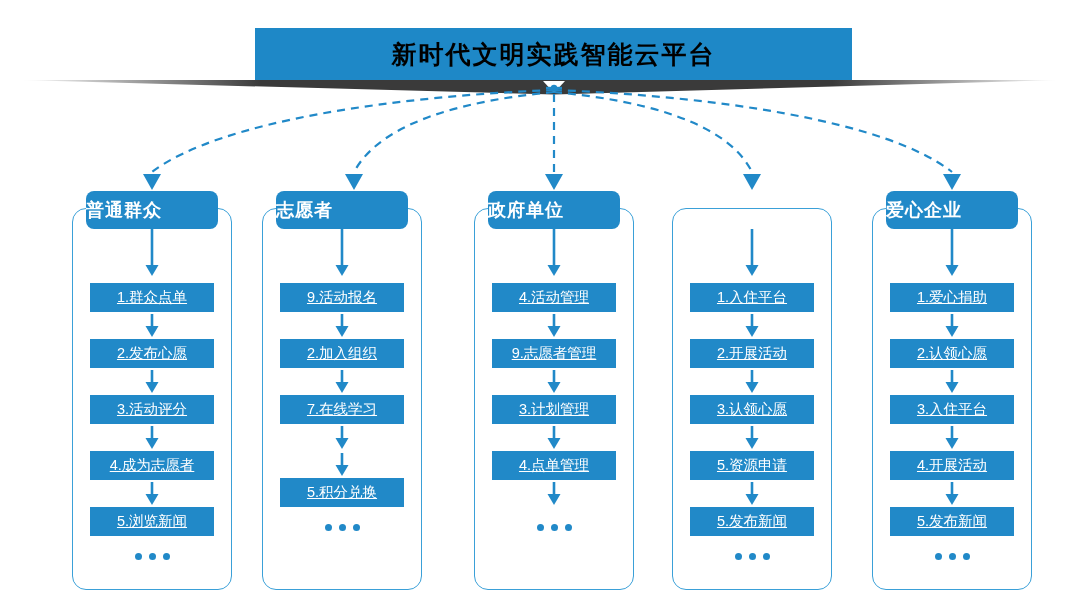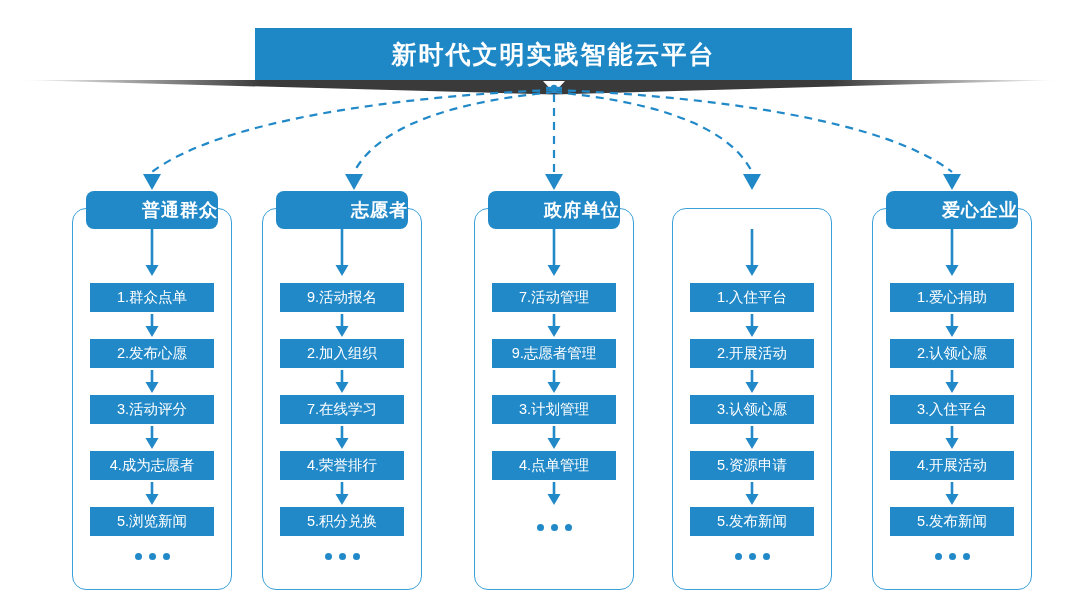--- a/index.html
+++ b/index.html
@@ -30,21 +30,21 @@
   }
   #banner {
     position: absolute;
     inset: 0;
     background: #1e88c7;
     display: flex;
     align-items: center;
     justify-content: center;
   }
   #banner-title {
-    color: #ffffff;
+    color: #000000;
     font-size: 25px;
     font-weight: bold;
     letter-spacing: 2px;
     line-height: 1;
     white-space: nowrap;
   }
   
   #ribbon {
     position: absolute;
     left: 0px;
@@ -86,21 +86,21 @@
     position: absolute;
     top: -18px;
     left: 50%;
     transform: translateX(-50%);
     width: 132px;
     height: 38px;
     background: #2189c8;
     border-radius: 8px;
     display: flex;
     align-items: center;
-    justify-content: flex-end;
+    justify-content: flex-start;
     z-index: 3;
   }
   .col-head span {
     color: #ffffff;
     font-size: 18px;
     font-weight: bold;
     letter-spacing: 1px;
     line-height: 1;
     white-space: nowrap;
   }
@@ -117,20 +117,21 @@
     background: #2189c8;
     display: flex;
     align-items: center;
     justify-content: center;
   }
   .item span {
     color: #ffffff;
     font-size: 14.5px;
     line-height: 1;
     white-space: nowrap;
+    text-decoration: underline;
   }
   .vconn {
     height: 27px;
     display: flex;
     align-items: center;
     justify-content: center;
   }
   .vconn svg { display: block; }
   .head-stem {
     position: absolute;
@@ -296,23 +297,20 @@
           </div>
           <div class="item">
             <span>7.在线学习</span>
           </div>
           <div class="vconn">
             <svg width="16" height="24" viewBox="0 0 16 24">
               <line x1="8" y1="0" x2="8" y2="14" stroke="#2189c8" stroke-width="2.6"></line>
               <path d="M 1.5 12 L 14.5 12 L 8 23 Z" fill="#2189c8"></path>
             </svg>
           </div>
-          <div class="item">
-            <span>4.荣誉排行</span>
-          </div>
           <div class="vconn">
             <svg width="16" height="24" viewBox="0 0 16 24">
               <line x1="8" y1="0" x2="8" y2="14" stroke="#2189c8" stroke-width="2.6"></line>
               <path d="M 1.5 12 L 14.5 12 L 8 23 Z" fill="#2189c8"></path>
             </svg>
           </div>
           <div class="item">
             <span>5.积分兑换</span>
           </div>
           <div class="dots">
@@ -325,21 +323,21 @@
       <div class="column" style="left: 474px; padding-left: 46px;">
         <div class="col-head">
           <span>政府单位</span>
         </div>
         <div class="head-stem"><svg width="16" height="48" viewBox="0 0 16 48">
             <line x1="8" y1="0" x2="8" y2="38" stroke="#2189c8" stroke-width="2.6"></line>
             <path d="M 1.5 36 L 14.5 36 L 8 47 Z" fill="#2189c8"></path>
           </svg></div>
         <div class="items">
           <div class="item">
-            <span>7.活动管理</span>
+            <span>4.活动管理</span>
           </div>
           <div class="vconn">
             <svg width="16" height="24" viewBox="0 0 16 24">
               <line x1="8" y1="0" x2="8" y2="14" stroke="#2189c8" stroke-width="2.6"></line>
               <path d="M 1.5 12 L 14.5 12 L 8 23 Z" fill="#2189c8"></path>
             </svg>
           </div>
           <div class="item">
             <span>9.志愿者管理</span>
           </div>

